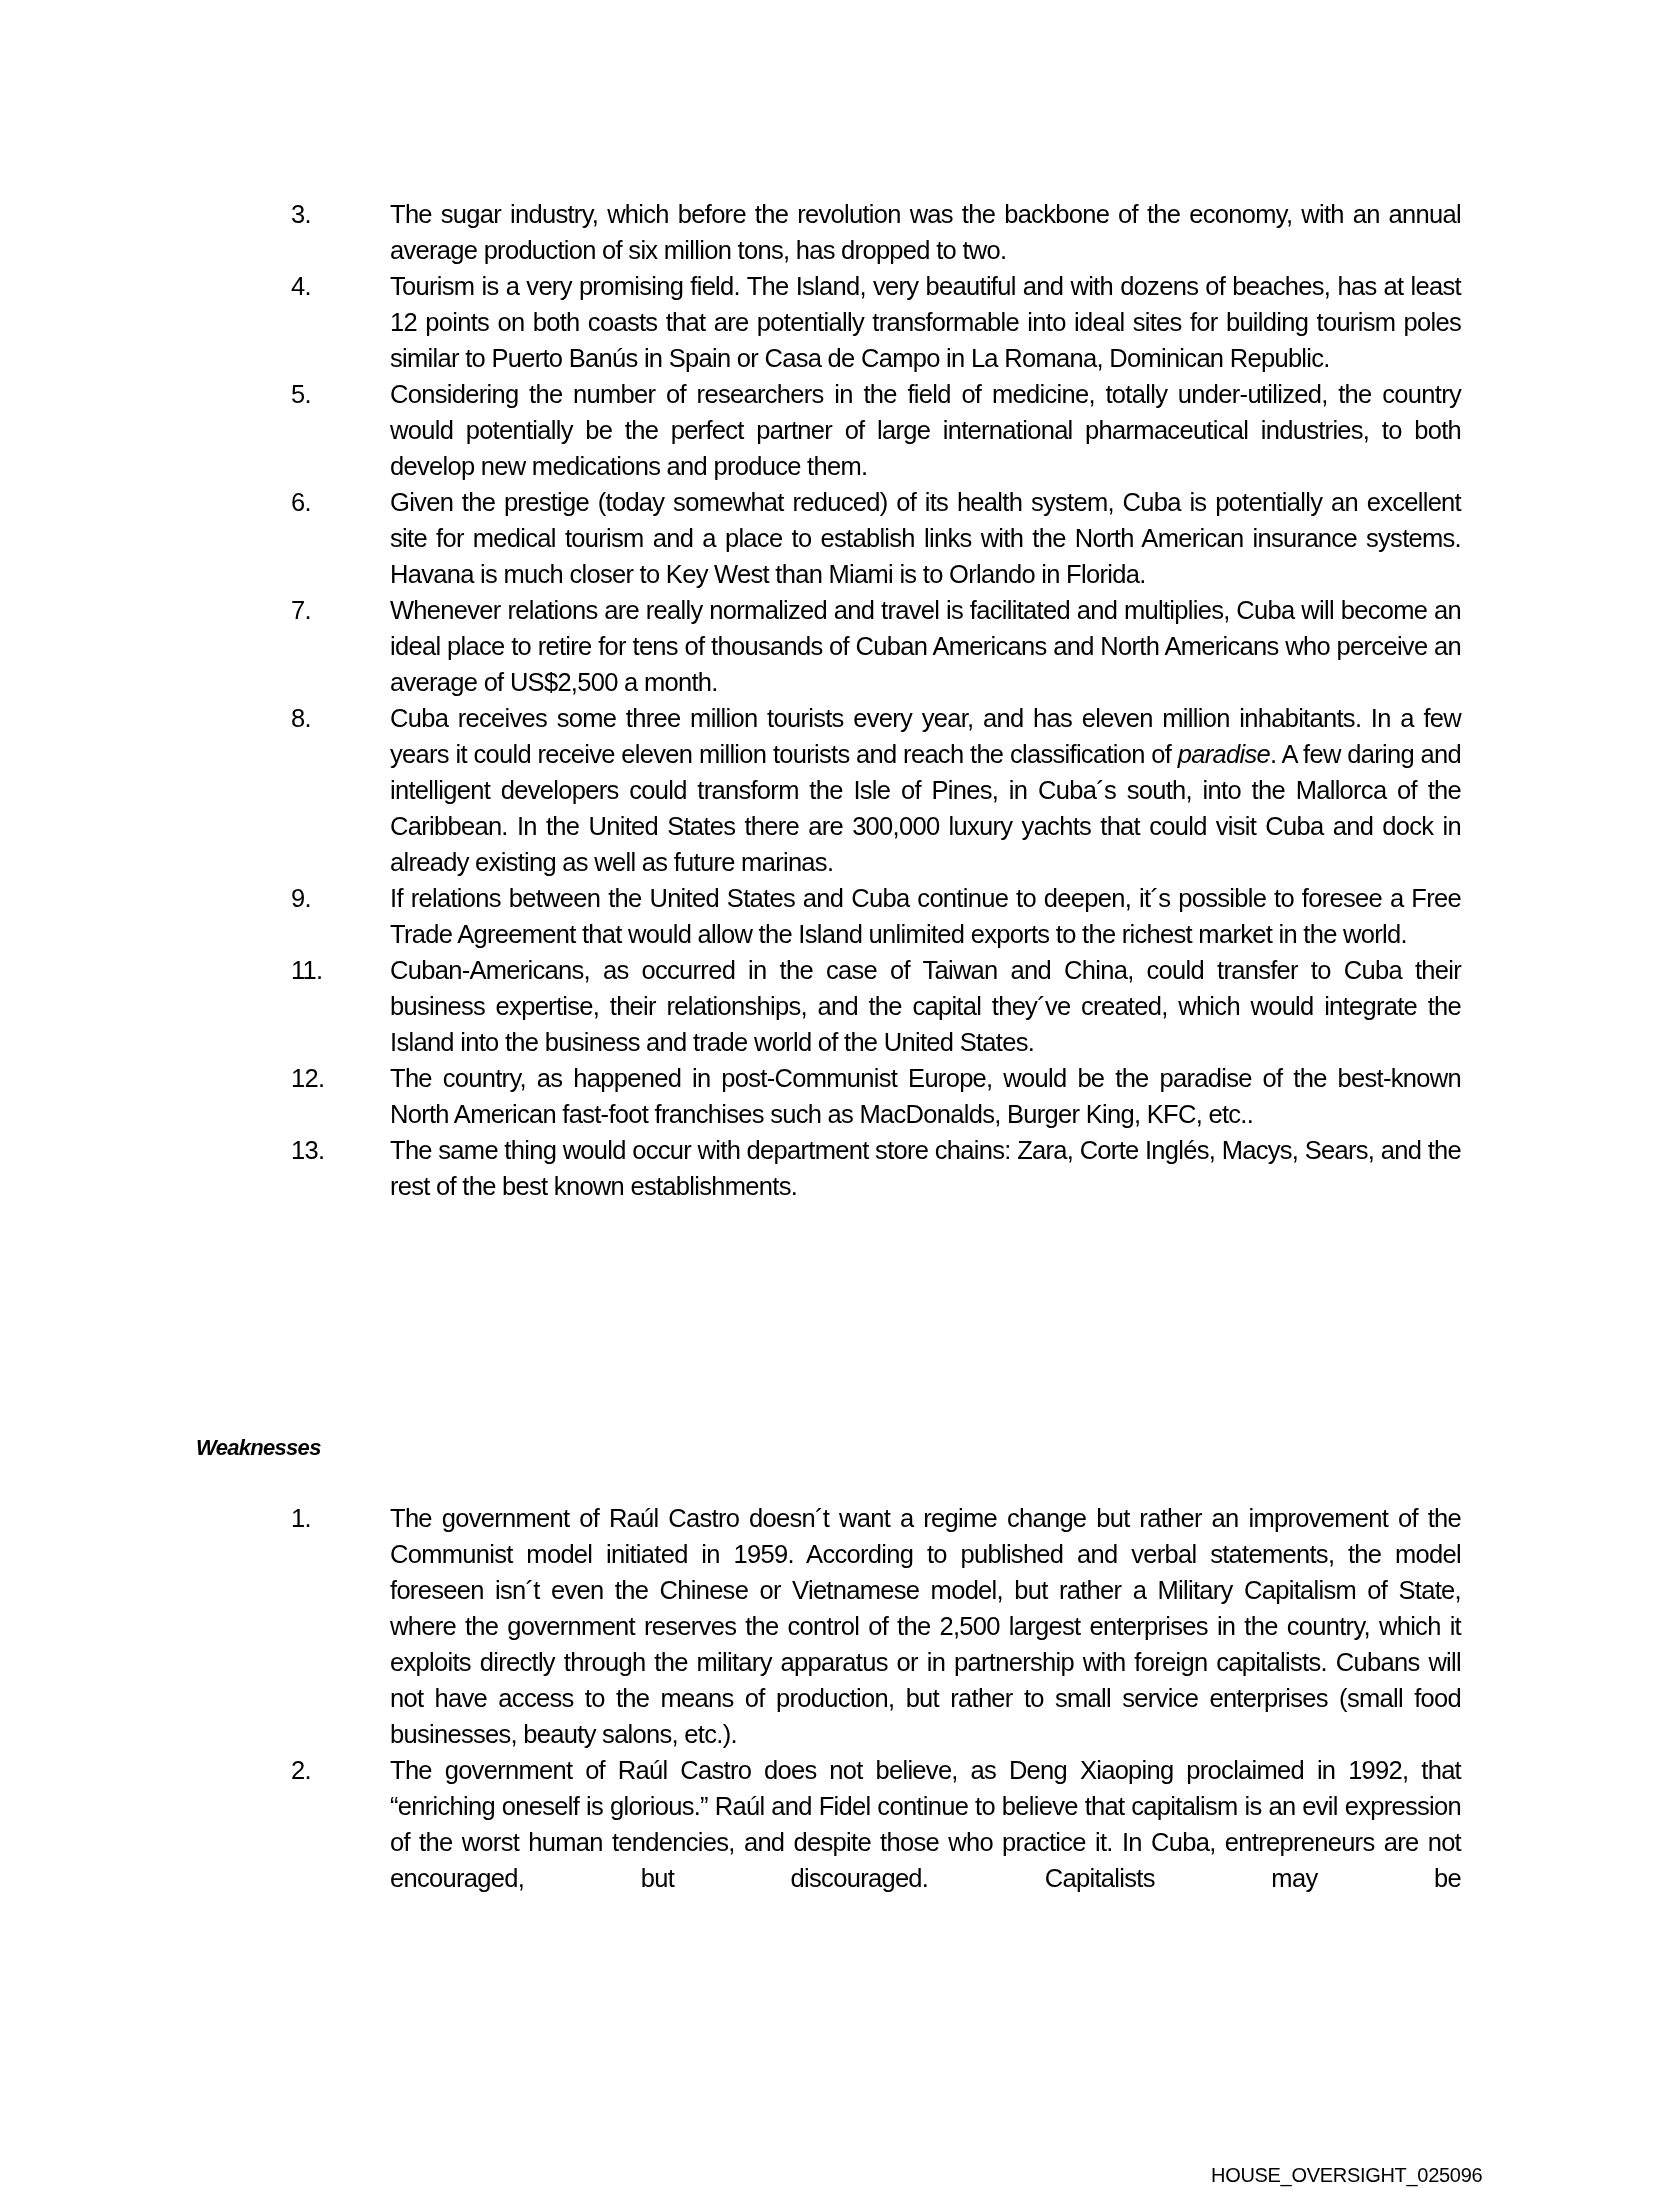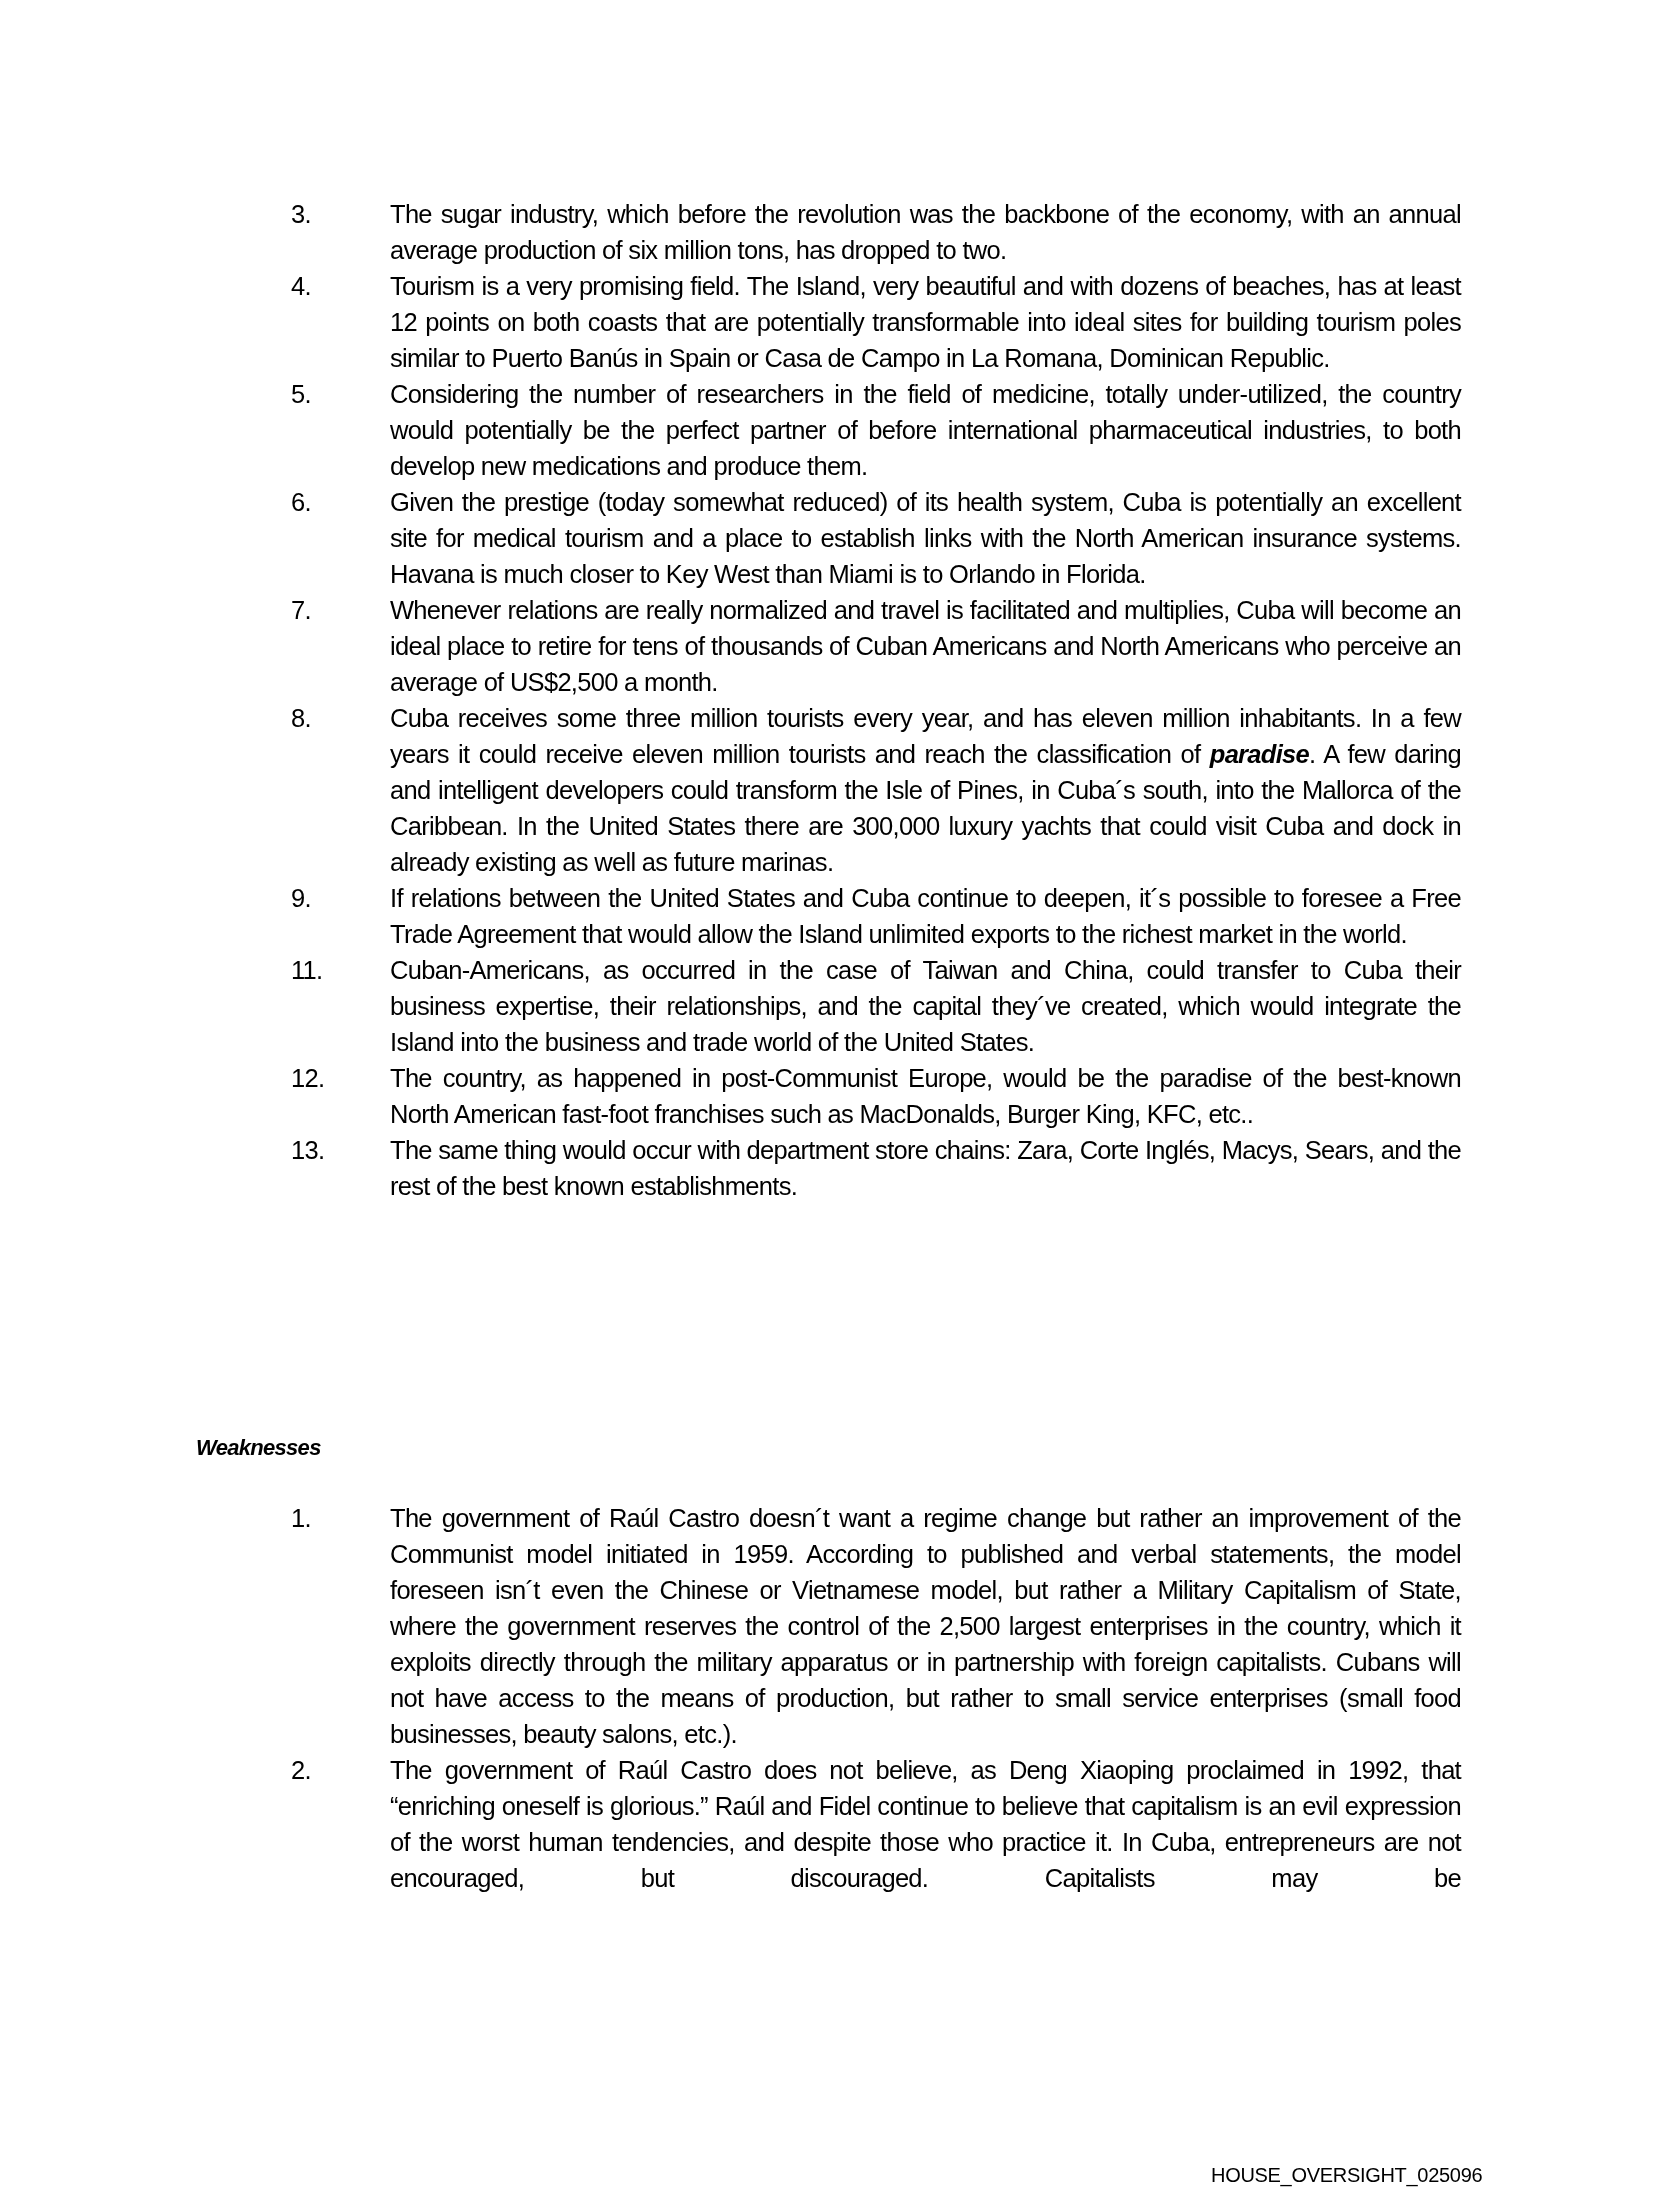--- a/index.html
+++ b/index.html
@@ -21,37 +21,37 @@
   .section-heading {
     position: absolute; left: 196px; top: 1430px;
     font-size: 22px; line-height: 36px; font-weight: bold; font-style: italic;
     letter-spacing: -0.7px;
   }
   .footer {
     position: absolute; left: 1211px; top: 2158px;
     font-family: "Liberation Sans", sans-serif; font-size: 20px; line-height: 34px;
     letter-spacing: -0.3px;
   }
-  em { font-style: italic; font-weight: bold; }
+  em { font-style: italic; }
 </style>
 </head>
 <body>
 
 <div class="list strengths">
   <div class="item">
     <div class="num">3.</div>
     <div class="text">The sugar industry, which before the revolution was the backbone of the economy, with an annual average production of six million tons, has dropped to two.</div>
   </div>
   <div class="item">
     <div class="num">4.</div>
     <div class="text">Tourism is a very promising field.  The Island, very beautiful and with dozens of beaches, has at least 12 points on both coasts that are potentially transformable into ideal sites for building tourism poles similar to Puerto Banús in Spain or Casa de Campo in La Romana, Dominican Republic.</div>
   </div>
   <div class="item">
     <div class="num">5.</div>
-    <div class="text">Considering the number of researchers in the field of medicine, totally under-utilized, the country would potentially be the perfect partner of before international pharmaceutical industries, to both develop new medications and produce them.</div>
+    <div class="text">Considering the number of researchers in the field of medicine, totally under-utilized, the country would potentially be the perfect partner of large international pharmaceutical industries, to both develop new medications and produce them.</div>
   </div>
   <div class="item">
     <div class="num">6.</div>
     <div class="text">Given the prestige (today somewhat reduced) of its health system, Cuba is potentially an excellent site for medical tourism and a place to establish links with the North American insurance systems.  Havana is much closer to Key West than Miami is to Orlando in Florida.</div>
   </div>
   <div class="item">
     <div class="num">7.</div>
     <div class="text">Whenever relations are really normalized and travel is facilitated and multiplies, Cuba will become an ideal place to retire for tens of thousands of Cuban Americans and North Americans who perceive an average of US$2,500 a month.</div>
   </div>
   <div class="item">

